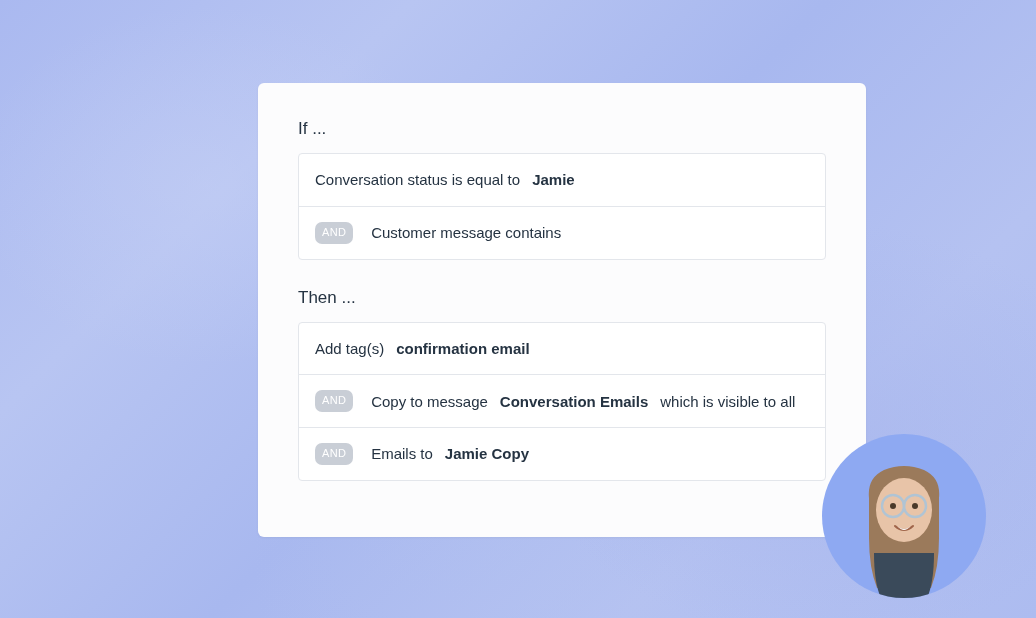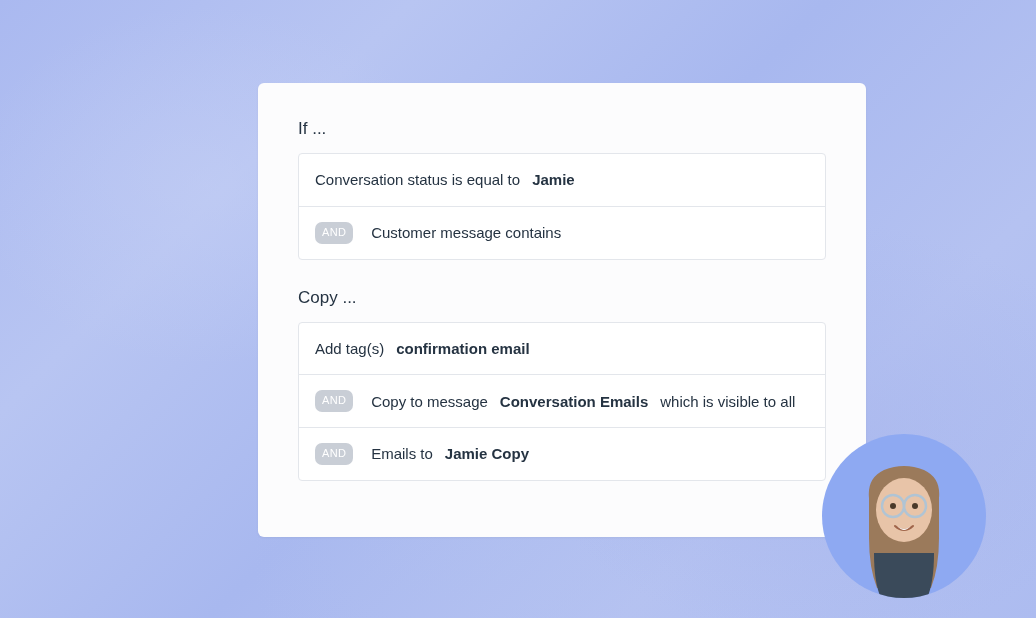--- a/index.html
+++ b/index.html
@@ -110,21 +110,21 @@
     <div class="rule-row">
       <span>Conversation status is equal to </span>
       <span class="bold">Jamie</span>
     </div>
     <div class="rule-row">
       <span class="and-badge">AND</span>
       <span>Customer message contains </span>
     </div>
   </div>
 
-  <div class="section-label">Copy ...</div>
+  <div class="section-label">Then ...</div>
 
   <div class="rule-group">
     <div class="rule-row">
       <span>Add tag(s) </span>
       <span class="bold">confirmation email</span>
     </div>
     <div class="rule-row">
       <span class="and-badge">AND</span>
       <span>Copy to message </span>
       <span class="bold">Conversation Emails</span>

